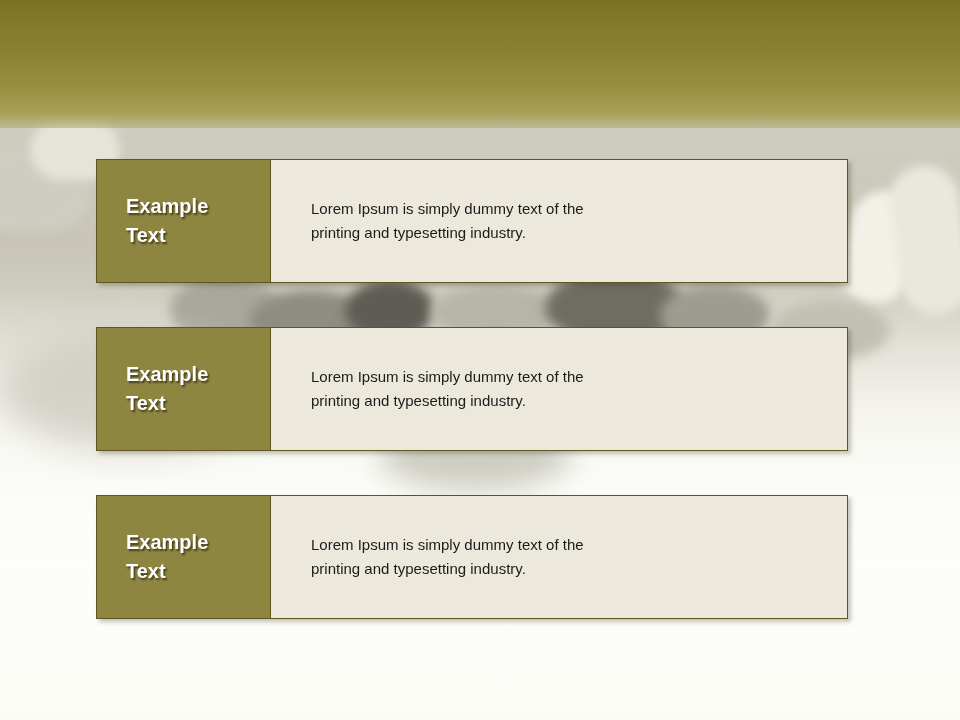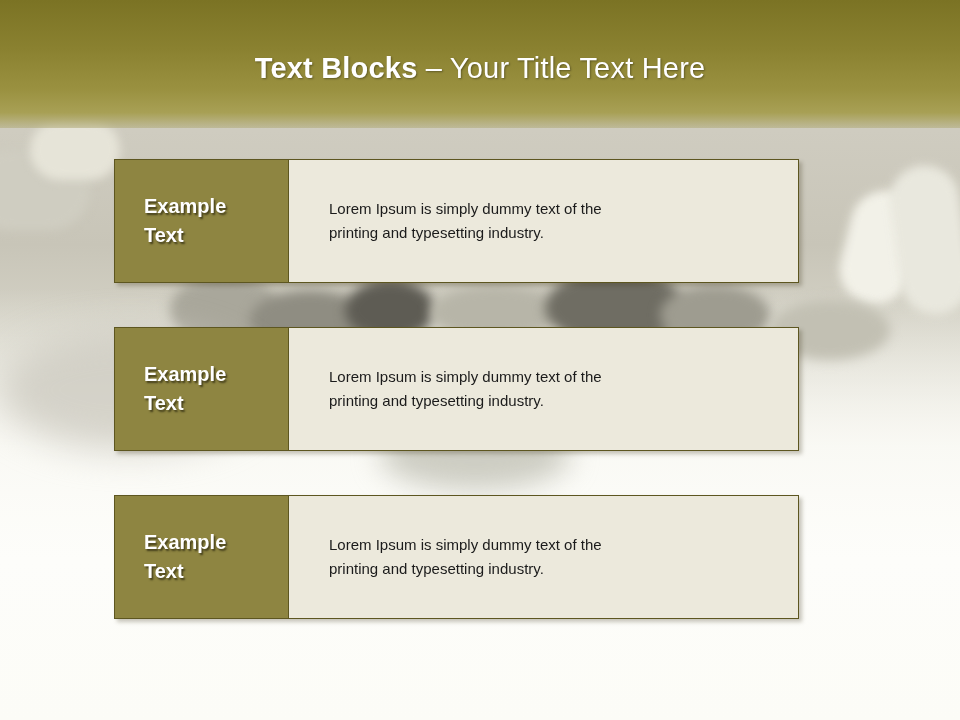--- a/index.html
+++ b/index.html
@@ -74,22 +74,22 @@
     letter-spacing: 0.2px;
     text-shadow: 1px 1px 2px rgba(0,0,0,0.35);
     white-space: nowrap;
   }
   #title .strong { font-weight: bold; }
   #title .light  { font-weight: normal; }
 
   
   .row {
     position: absolute;
-    left: 114px;
-    width: 685px;
+    left: 96px;
+    width: 752px;
     height: 124px;
     display: flex;
     border: 1px solid #5d5620;
     box-sizing: border-box;
     box-shadow: 3px 3px 4px rgba(60,55,25,0.28);
   }
   #row0 { top: 159px; }
   #row1 { top: 327px; }
   #row2 { top: 495px; }
 
@@ -139,21 +139,20 @@
     <div class="blob" style="left:545px; top:270px; width:140px; height:75px; background:#6f6d63;"></div>
     <div class="blob" style="left:660px; top:285px; width:110px; height:60px; background:#9e9c90;"></div>
     <div class="capsule" style="left:845px; top:190px; width:70px; height:115px; background:#f2f1e8; transform:rotate(14deg);"></div>
     <div class="capsule" style="left:895px; top:165px; width:70px; height:150px; background:#e9e8de; transform:rotate(-8deg);"></div>
     <div class="blob" style="left:770px; top:300px; width:120px; height:60px; background:#c2c0b3;"></div>
     <div class="blob" style="left:380px; top:420px; width:190px; height:70px; background:rgba(190,190,178,0.75); filter:blur(14px);"></div>
     <div class="blob" style="left:0px; top:330px; width:260px; height:120px; background:rgba(205,203,192,0.8); filter:blur(18px);"></div>
   </div>
 
   <div id="title-band"></div>
-  <div id="title"><span class="strong">Text Blocks</span><span class="light"> – </span><span class="light">Your Title Text Here</span></div>
 
   <div class="row" id="row0">
     <div class="label">
       <span>Example</span>
       <span class="l2">Text</span>
     </div>
     <div class="body">
       <span>Lorem Ipsum is simply dummy text of the</span>
       <span>printing and typesetting industry.</span>
     </div>

